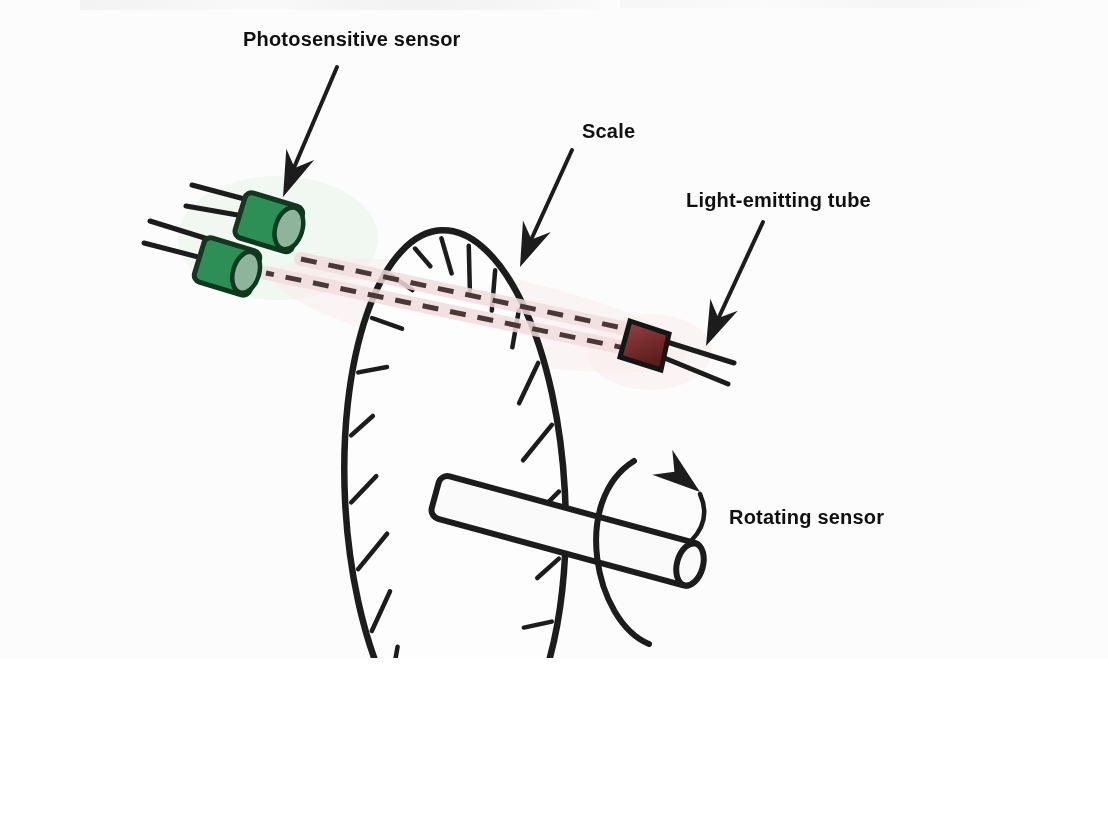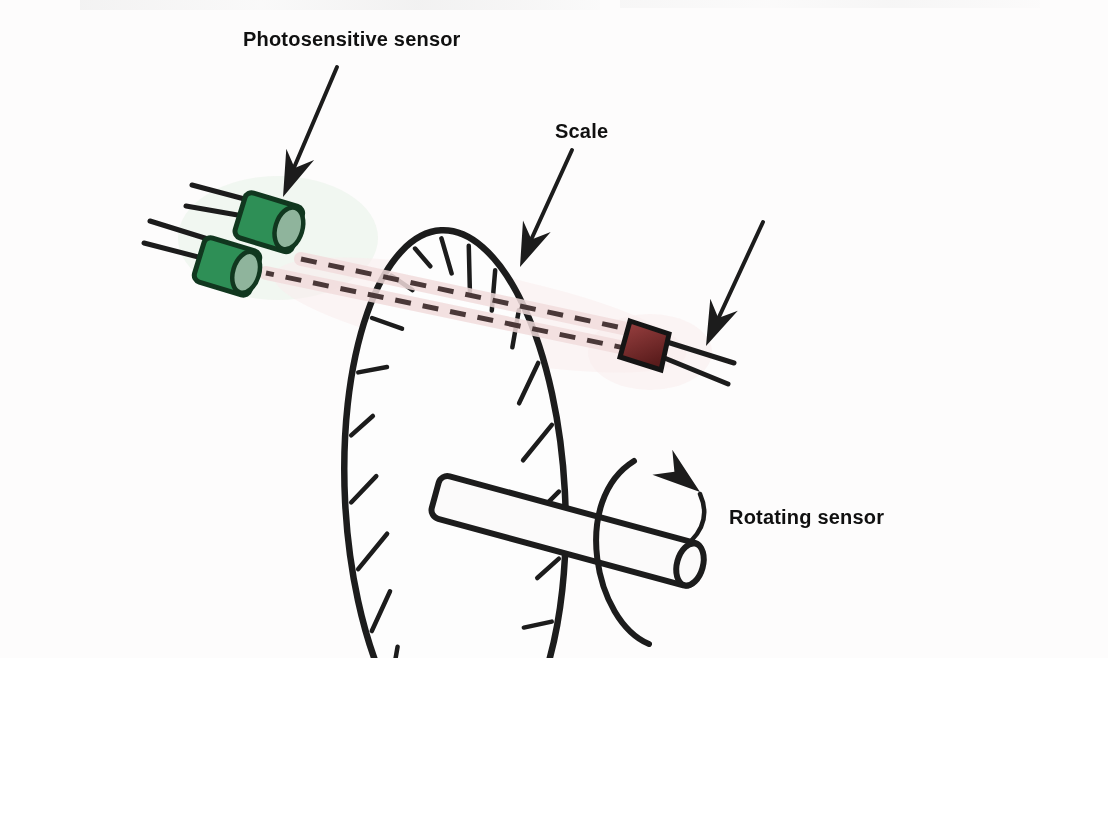--- a/index.html
+++ b/index.html
@@ -137,15 +137,16 @@
       <line class="arrow-line" x1="572" y1="150" x2="531" y2="240"></line>
       <polygon id="ah-scale" class="arrow-head" points="520,267 523.0,220.6 531.5,239.4 550.7,232.1"></polygon>
     </g>
     <g>
       <line class="arrow-line" x1="763" y1="222" x2="719" y2="317"></line>
       <polygon id="ah-light" class="arrow-head" points="706,346 710.3,298.8 718.3,318.0 737.8,310.8"></polygon>
     </g>
   </svg>
 
   <div class="lbl" style="left:243px;top:28px;">Photosensitive sensor</div>
-  <div class="lbl" style="left:555px;top:120px;text-align:right;">Scale</div>
+  <div class="lbl" style="left:582px;top:120px;text-align:right;">Scale</div>
+  <div class="lbl" style="left:686px;top:189px;">Light-emitting tube</div>
   <div class="lbl" style="left:729px;top:506px;">Rotating sensor</div>
 </div>
 
 </body></html>

